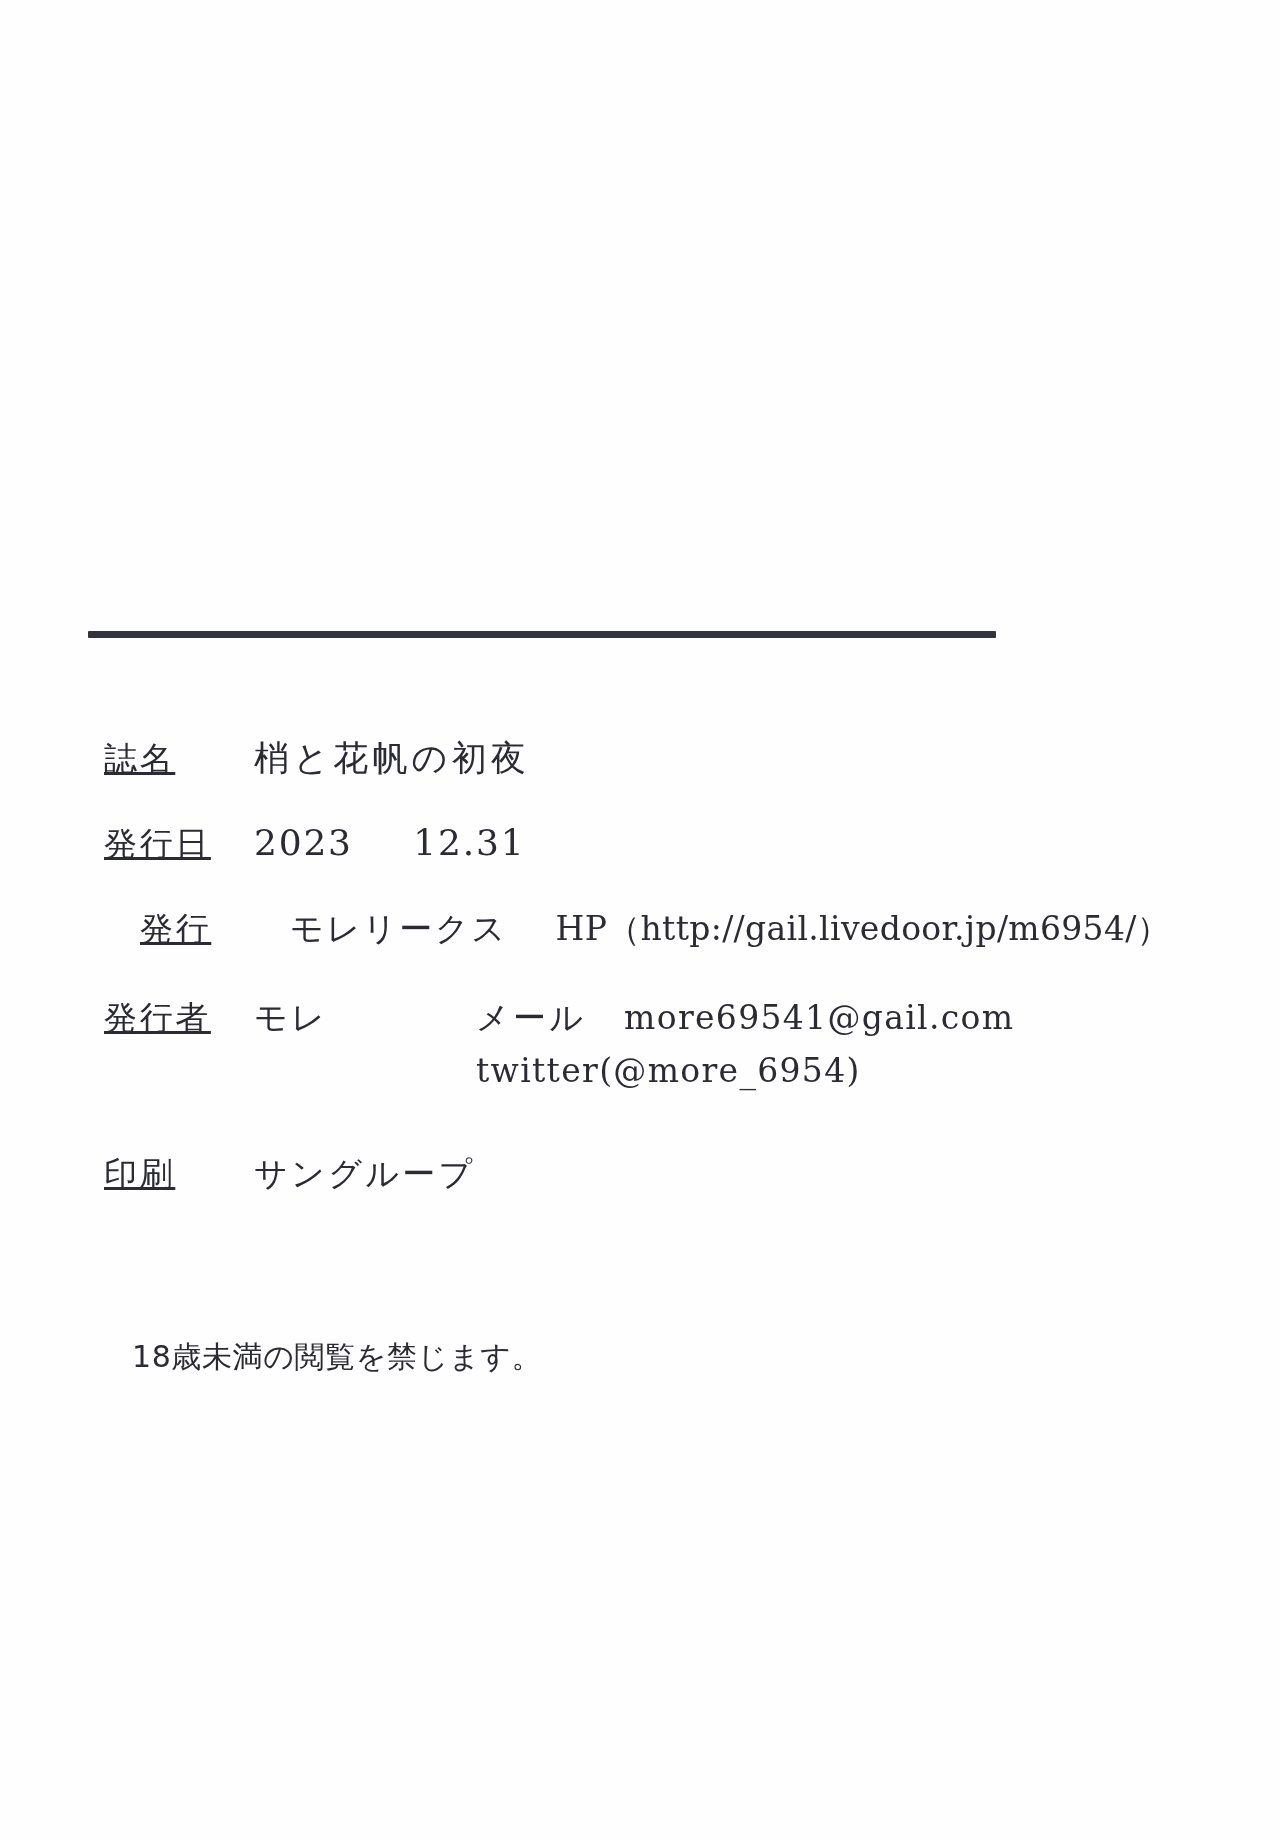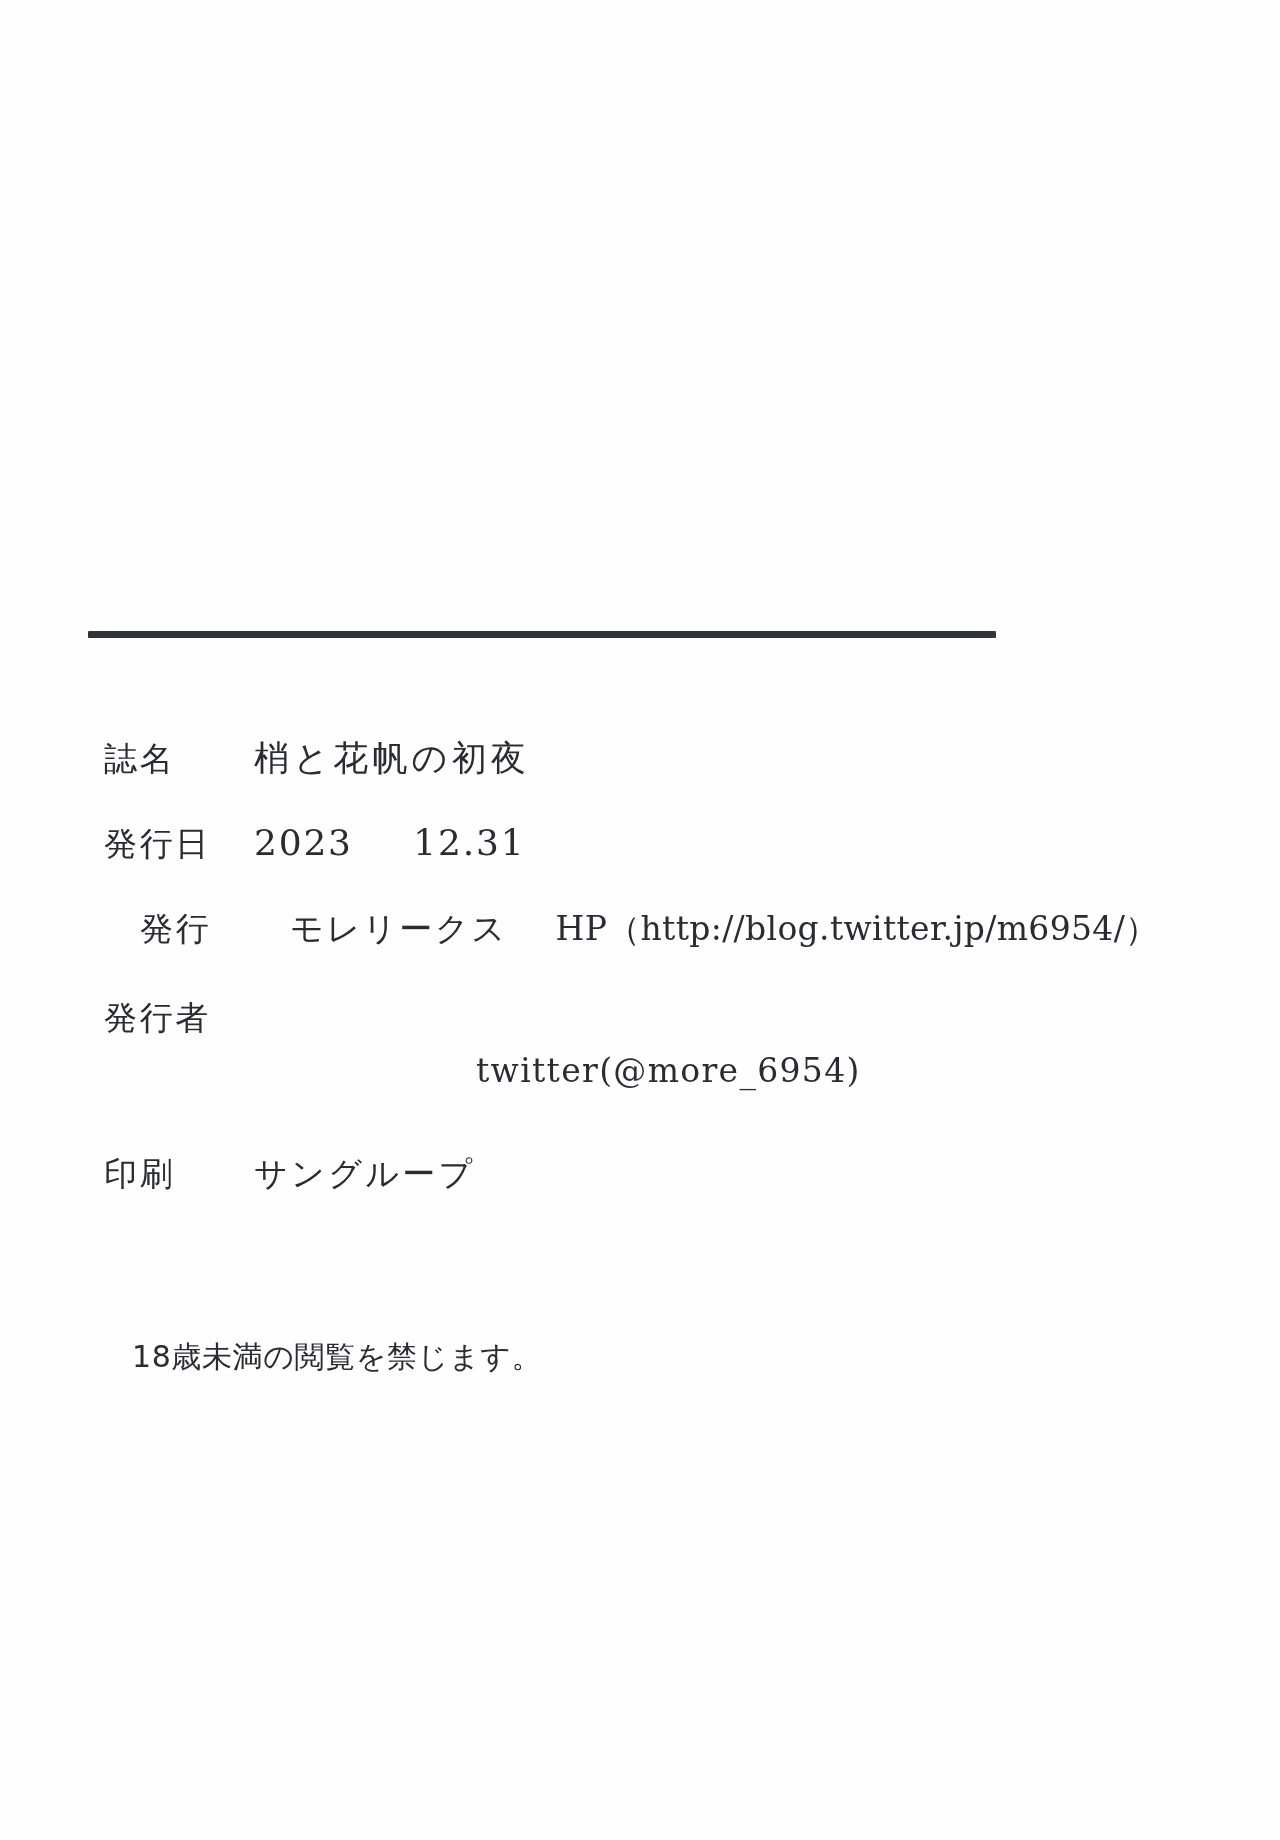--- a/index.html
+++ b/index.html
@@ -62,20 +62,21 @@
   }
 
   .info-label {
     width: 150px;
     flex: 0 0 150px;
     font-size: 33px;
     letter-spacing: 0.08em;
     color: #2b2b34;
     font-family: "DejaVu Sans", "Liberation Sans", sans-serif;
     font-weight: 400;
+    text-decoration: underline;
   }
 
   .info-value {
     font-size: 33px;
     letter-spacing: 0.04em;
     color: #2b2b34;
     font-family: "DejaVu Serif", "Liberation Serif", serif;
   }
 
   .info-value.jp {
@@ -172,26 +173,31 @@
         <span>2023</span>
         <span class="date-gap"></span>
         <span>12.31</span>
       </div>
     </div>
 
     <div class="info-row row-publisher">
       <div class="info-label jp">発行</div>
       <div class="info-value">
         <span class="pub-name">モレリークス</span>
-        <span class="pub-hp">HP（http://blog.twitter.jp/m6954/）</span>
+        <span class="pub-hp">HP（http://gail.livedoor.jp/m6954/）</span>
       </div>
     </div>
 
     <div class="info-row row-author">
       <div class="info-label jp">発行者</div>
+      <div class="info-value">
+        <span class="author-name">モレ</span>
+        <span class="mail-label">メール</span>
+        <span>more69541@gail.com</span>
+      </div>
     </div>
 
     <div class="sub-row">
       <span class="info-value">twitter(@more_6954)</span>
     </div>
 
     <div class="info-row row-print">
       <div class="info-label jp">印刷</div>
       <div class="info-value jp">サングループ</div>
     </div>

